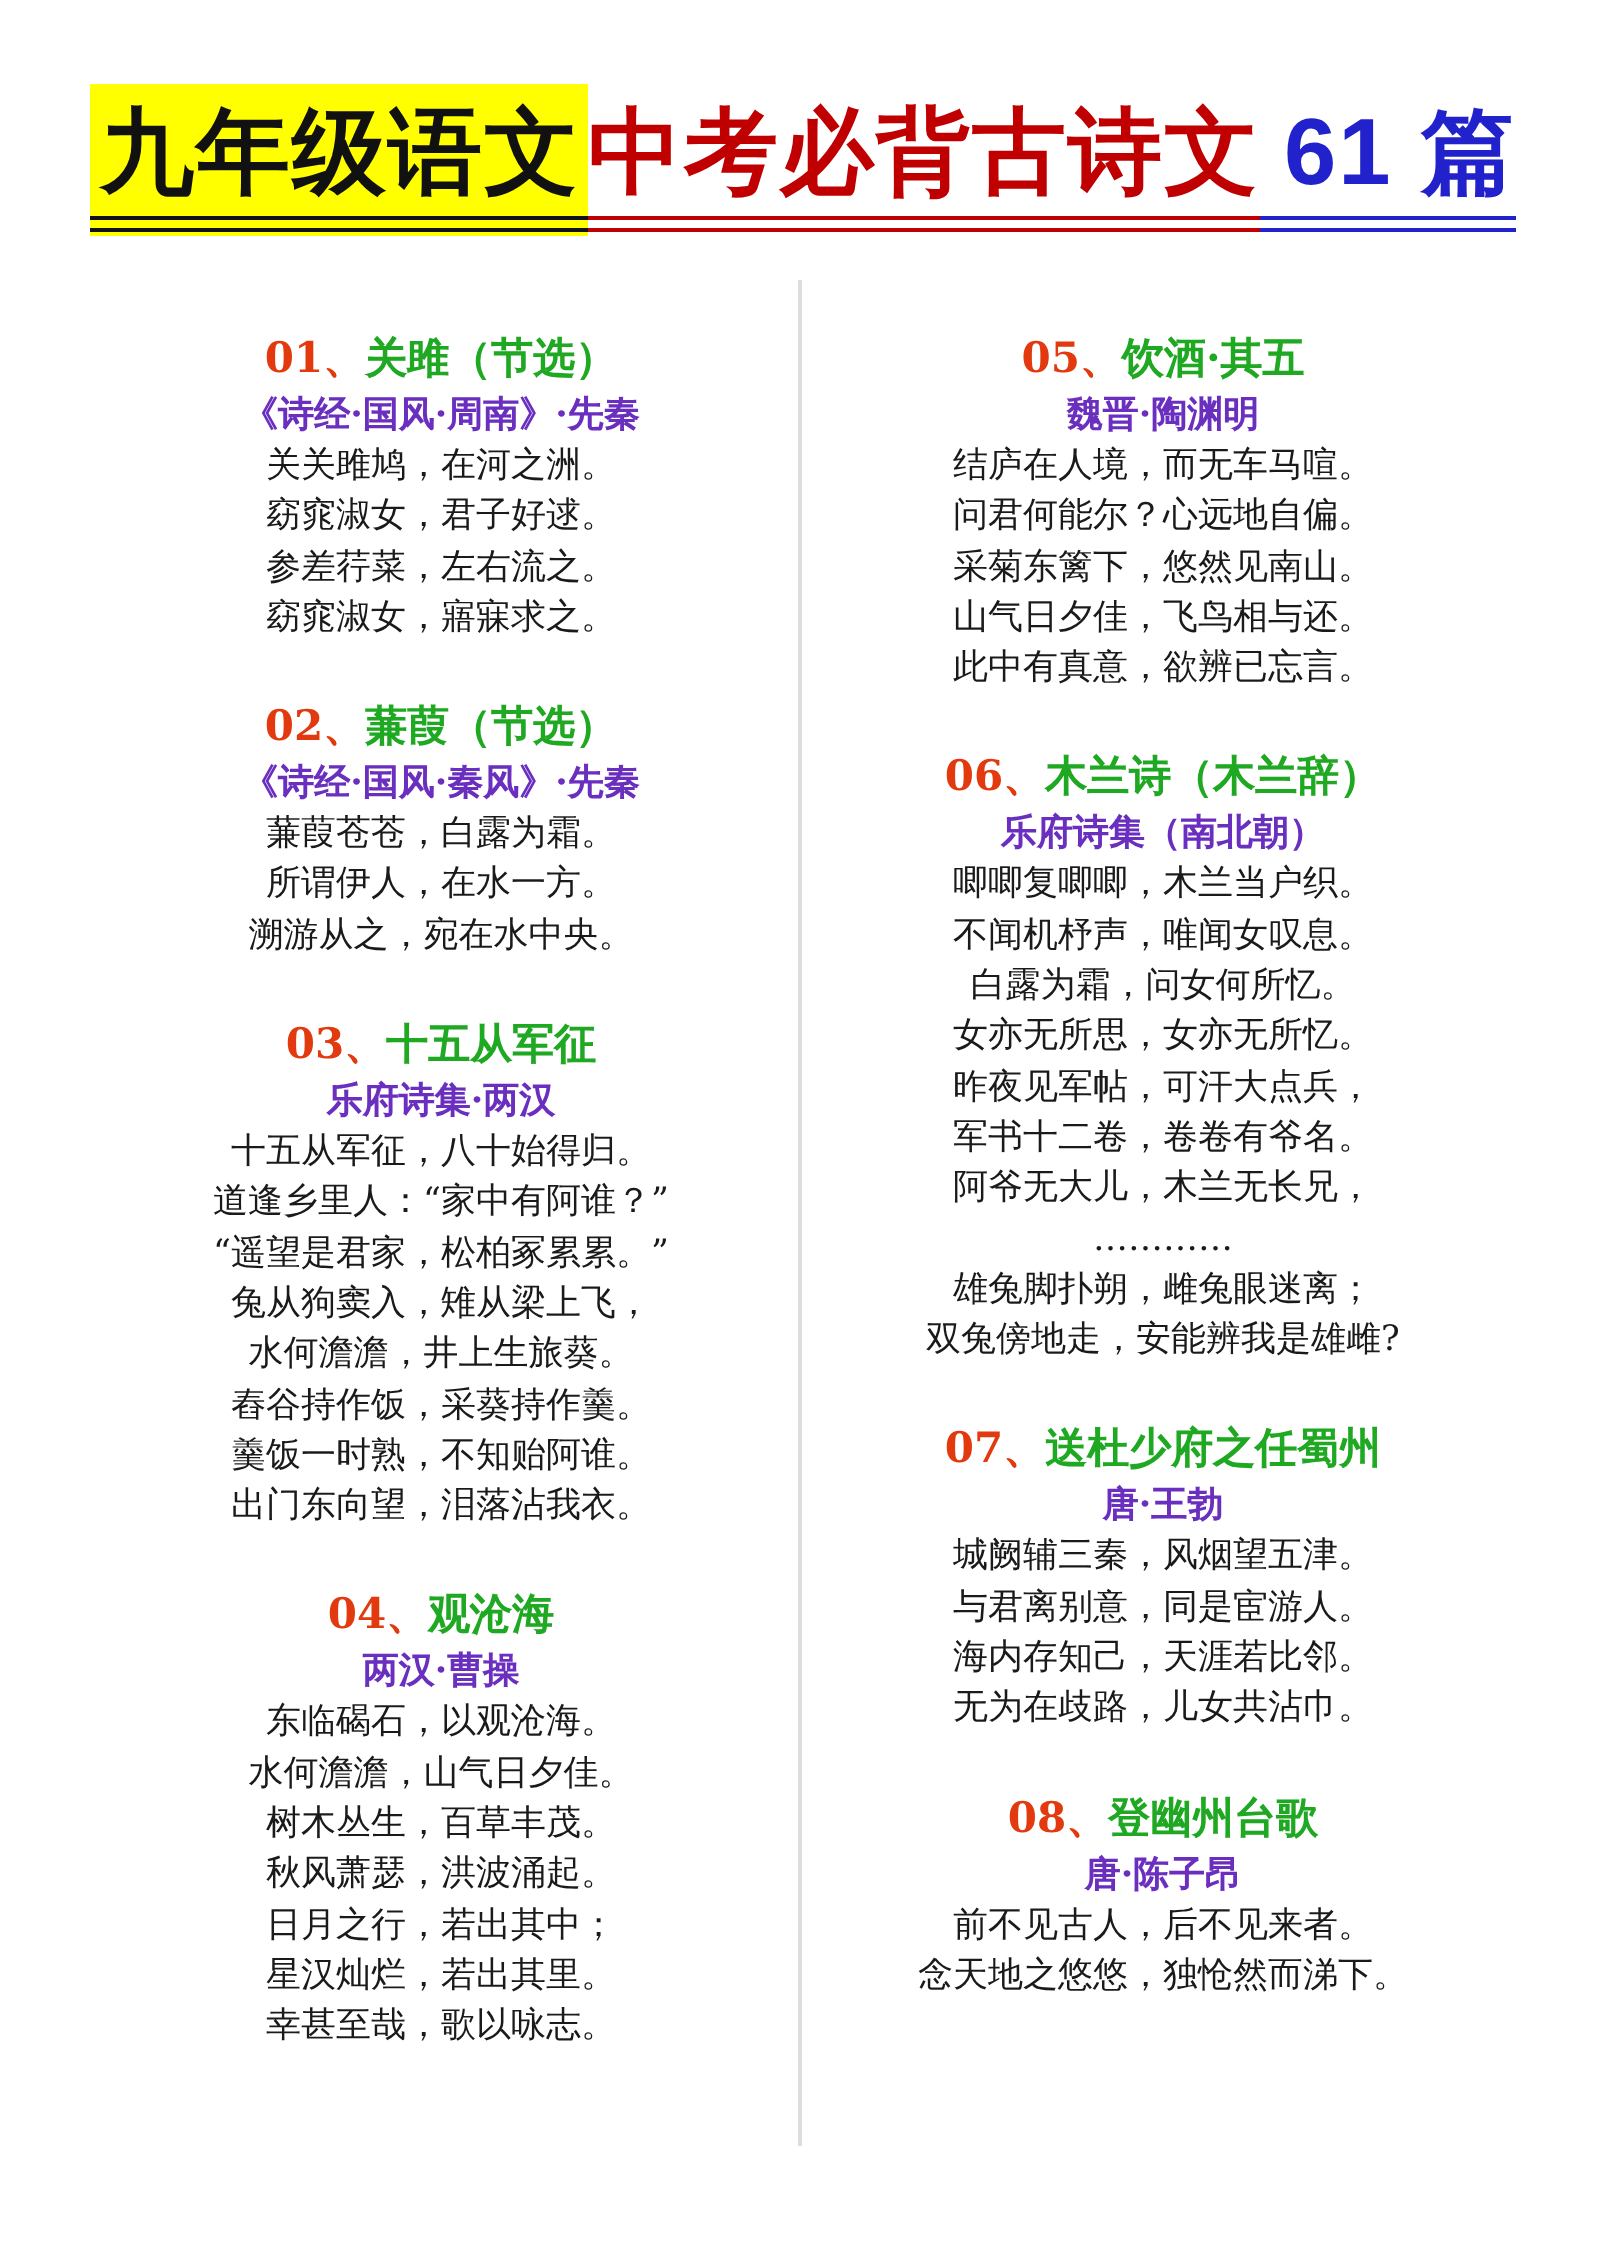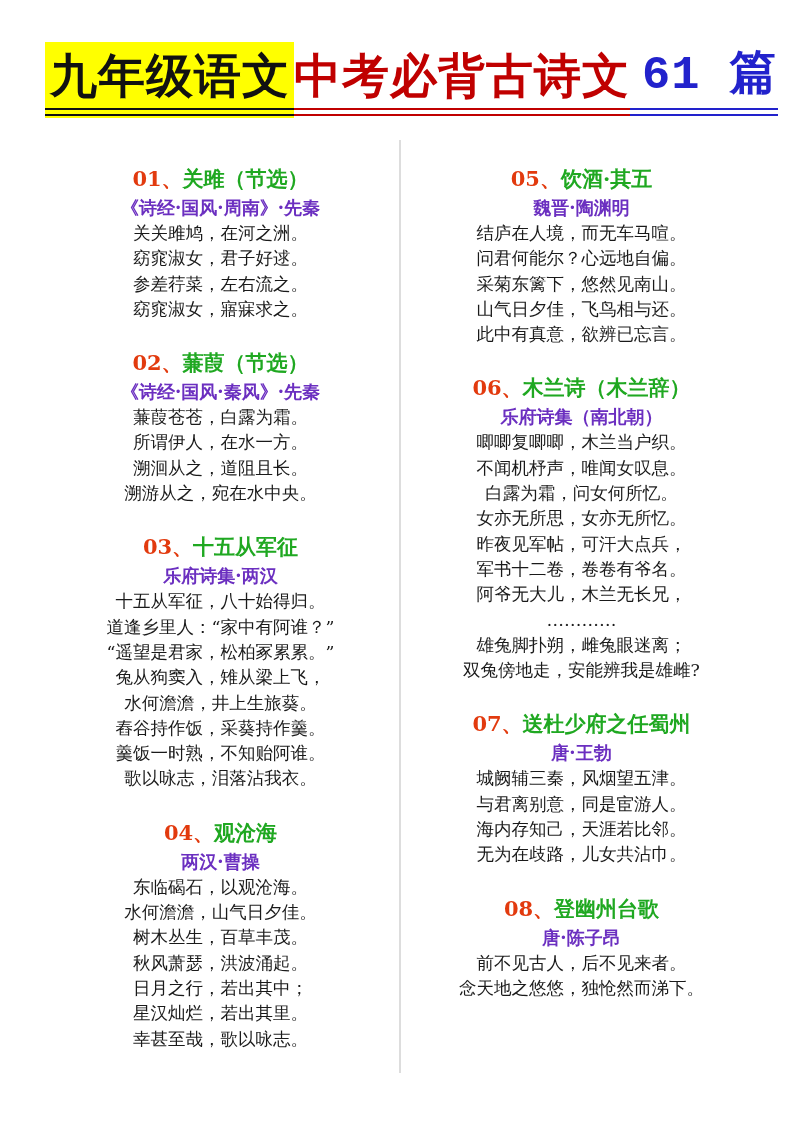--- a/index.html
+++ b/index.html
@@ -19,21 +19,21 @@
   }
   .tseg { position:relative; padding-bottom:14px; }
   .tseg::after {
     content:""; position:absolute; left:0; right:0; bottom:2px;
     height:4px;
     border-top:2.5px solid currentColor;
     border-bottom:2.5px solid currentColor;
   }
   .t1 { background:var(--highlight-yellow,#FFFF00); color:var(--title-black,#111); padding:6px 4px 14px 5px; }
   .t2 { color:var(--title-red,#C00000); }
-  .t3 { color:var(--title-blue,#2222CC); padding-left:12px;font-family:Liberation Mono, monospace; }
+  .t3 { color:var(--title-blue,#2222CC); padding-left:12px; }
 
   
   .columns {
     position:absolute; top:156px; left:40px; width:722px;
     display:flex;
   }
   .col { width:50%; padding-top:8px; text-align:center; }
   .divider {
     position:absolute; left:399px; top:140px; width:2px; height:933px;
     background:var(--divider-gray,#DDD);
@@ -79,36 +79,35 @@
             <div class="poem-line">参差荇菜，左右流之。</div>
             <div class="poem-line">窈窕淑女，寤寐求之。</div>
           </div>
         </div>
         <div class="poem">
           <div class="poem-heading"><span class="poem-number">02、</span><span class="poem-title">蒹葭（节选）</span></div>
           <div class="poem-source">《诗经·国风·秦风》·先秦</div>
           <div class="poem-lines">
             <div class="poem-line">蒹葭苍苍，白露为霜。</div>
             <div class="poem-line">所谓伊人，在水一方。</div>
-            <div class="poem-line">溯洄从之，道阻且长。</div>
             <div class="poem-line">溯游从之，宛在水中央。</div>
           </div>
         </div>
         <div class="poem">
           <div class="poem-heading"><span class="poem-number">03、</span><span class="poem-title">十五从军征</span></div>
           <div class="poem-source">乐府诗集·两汉</div>
           <div class="poem-lines">
             <div class="poem-line">十五从军征，八十始得归。</div>
             <div class="poem-line">道逢乡里人：“家中有阿谁？”</div>
             <div class="poem-line">“遥望是君家，松柏冢累累。”</div>
             <div class="poem-line">兔从狗窦入，雉从梁上飞，</div>
             <div class="poem-line">水何澹澹，井上生旅葵。</div>
             <div class="poem-line">舂谷持作饭，采葵持作羹。</div>
             <div class="poem-line">羹饭一时熟，不知贻阿谁。</div>
-            <div class="poem-line">歌以咏志，泪落沾我衣。</div>
+            <div class="poem-line">出门东向望，泪落沾我衣。</div>
           </div>
         </div>
         <div class="poem">
           <div class="poem-heading"><span class="poem-number">04、</span><span class="poem-title">观沧海</span></div>
           <div class="poem-source">两汉·曹操</div>
           <div class="poem-lines">
             <div class="poem-line">东临碣石，以观沧海。</div>
             <div class="poem-line">水何澹澹，山气日夕佳。</div>
             <div class="poem-line">树木丛生，百草丰茂。</div>
             <div class="poem-line">秋风萧瑟，洪波涌起。</div>

